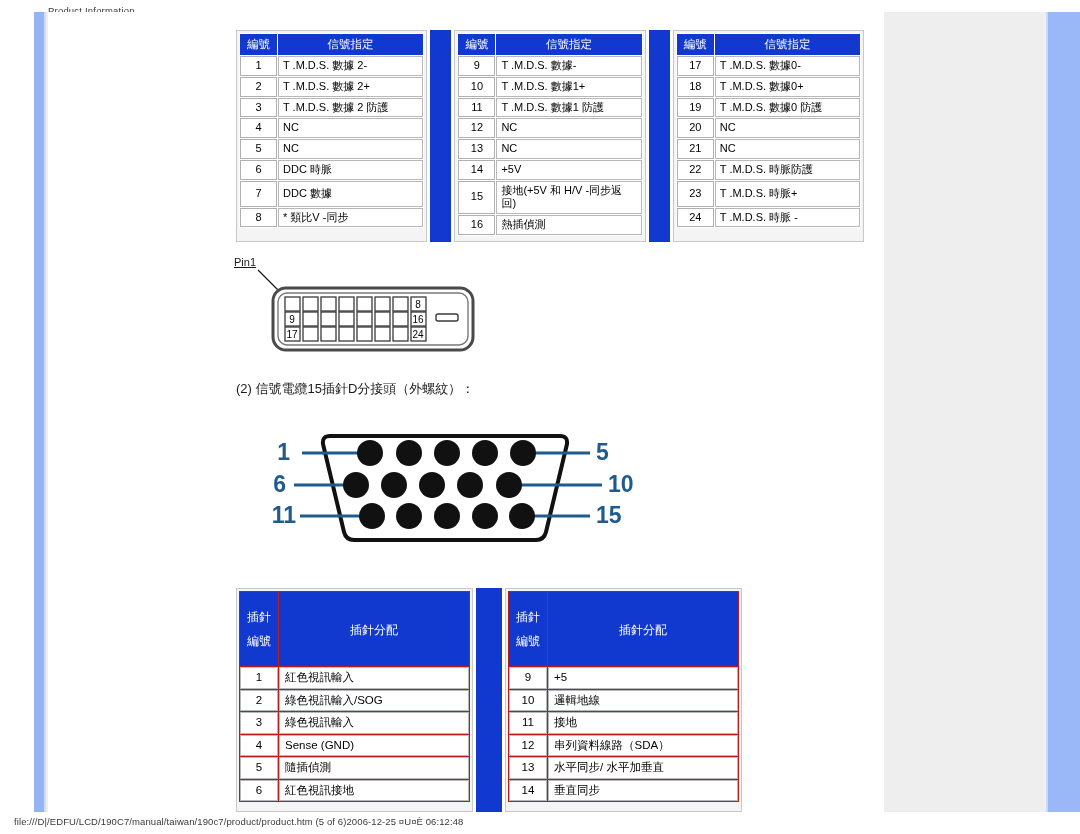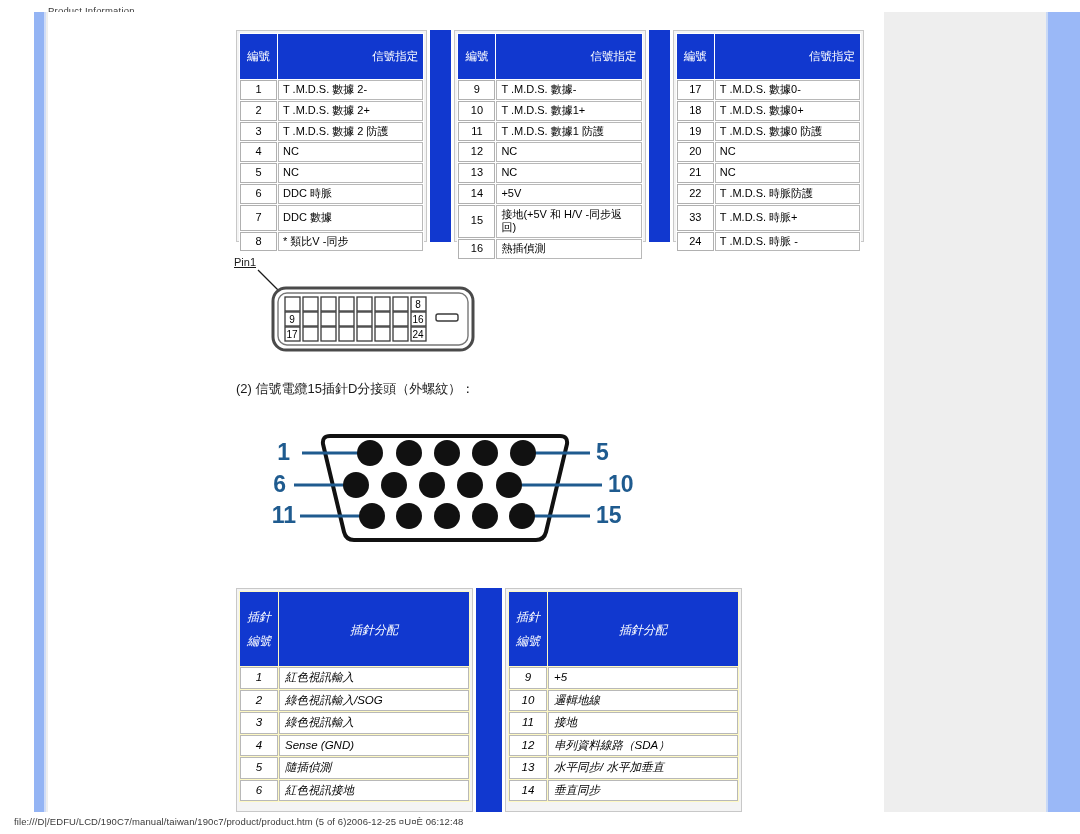--- a/index.html
+++ b/index.html
@@ -64,22 +64,22 @@
     border-collapse: separate;
     border-spacing: 1px;
     background: #ffffff;
     font-size: 11px;
     color: #000;
   }
   table.pin th {
     background: #1138cf;
     color: #ffffff;
     font-weight: normal;
-    text-align: right;
-    padding: 14px 4px;
+    text-align: center;
+    padding: 2px 4px;
     font-size: 11.5px;
     border: 1px solid #1138cf;
     white-space: nowrap;
   }
   table.pin th.numh { text-align: center; padding: 2px 6px; }
   table.pin td {
     background: #ffffff;
     border: 1px solid #b8b8b8;
     padding: 2px 4px;
     vertical-align: middle;
@@ -119,24 +119,23 @@
   .vga-band {
     position: absolute; left: 236px; top: 588px;
     width: 520px; height: 224px;
     display: flex;
   }
   .vga-band .sep-bar { width: 26px; }
 
   table.pin2 {
     border-collapse: separate;
     border-spacing: 1px;
-    background: #fef9c3;
+    background: #b91c1c;
     font-size: 11.5px;
     color: #000;
-    font-style: italic;
   }
   table.pin2 th {
     background: #1138cf;
     color: #ffffff;
     font-weight: normal;
     text-align: center;
     padding: 6px 6px;
     font-size: 12px;
     border: 1px solid #1138cf;
     vertical-align: middle;
@@ -289,21 +288,21 @@
             </tr>
           <tr>
               <td class="num">21</td>
               <td class="desc">NC</td>
             </tr>
           <tr>
               <td class="num">22</td>
               <td class="desc">T .M.D.S. 時脈防護</td>
             </tr>
           <tr>
-              <td class="num">33</td>
+              <td class="num">23</td>
               <td class="desc" style="height:26px">T .M.D.S. 時脈+</td>
             </tr>
           <tr>
               <td class="num">24</td>
               <td class="desc">T .M.D.S. 時脈 -</td>
             </tr>
         </tbody>
       </table>
     </div>
   </div>

